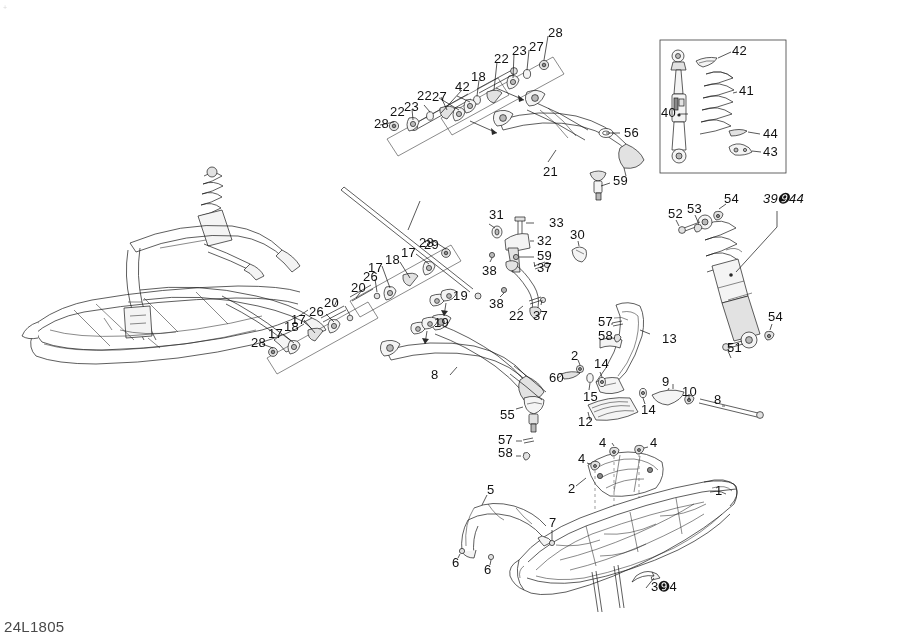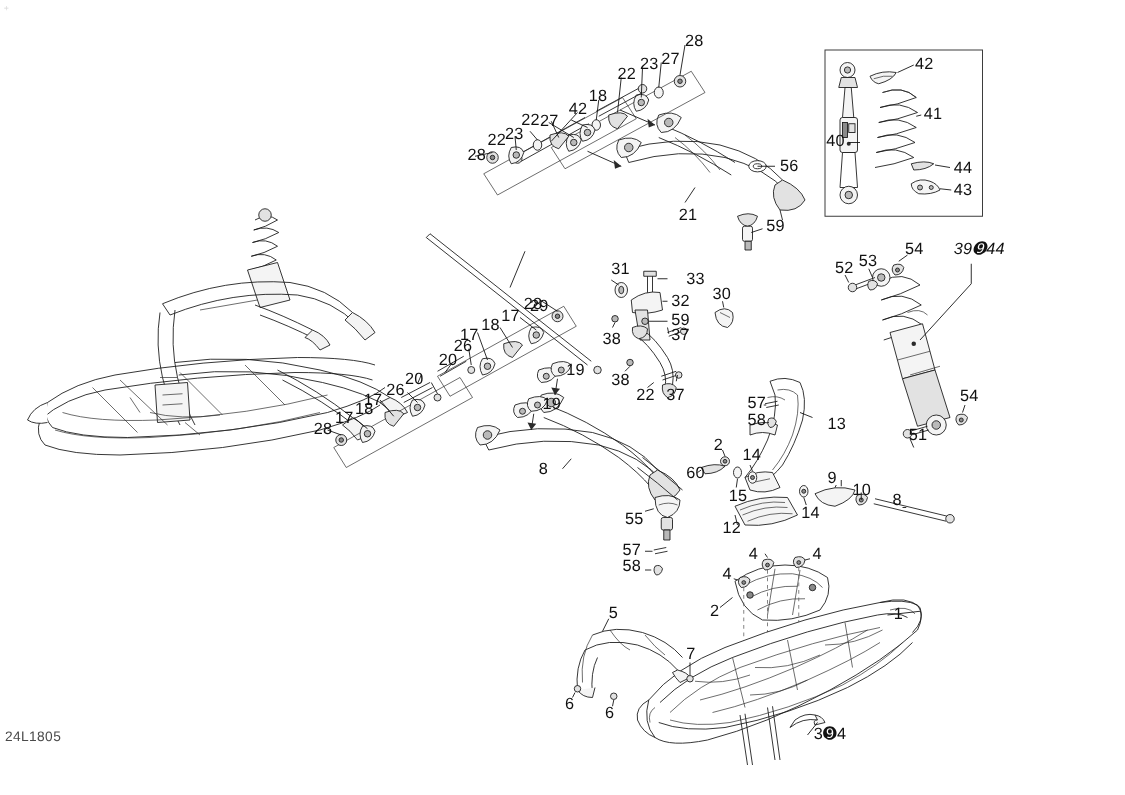--- a/index.html
+++ b/index.html
@@ -26,23 +26,23 @@
     font-family: "Liberation Sans", sans-serif;
     font-size: 13px;
     color: #111111;
     white-space: nowrap;
     line-height: 1;
     letter-spacing: 0.2px;
   }
   .corner-code {
     position: absolute;
     left: 4px;
-    top: 584px;
+    top: 618px;
     font-family: "Liberation Sans", sans-serif;
-    font-size: 11px;
+    font-size: 15px;
     color: #4a4a4a;
     letter-spacing: 0.3px;
   }
   .corner-mark {
     position: absolute;
     left: 3px;
     top: 4px;
     width: 7px;
     height: 8px;
     font-size: 7px;

